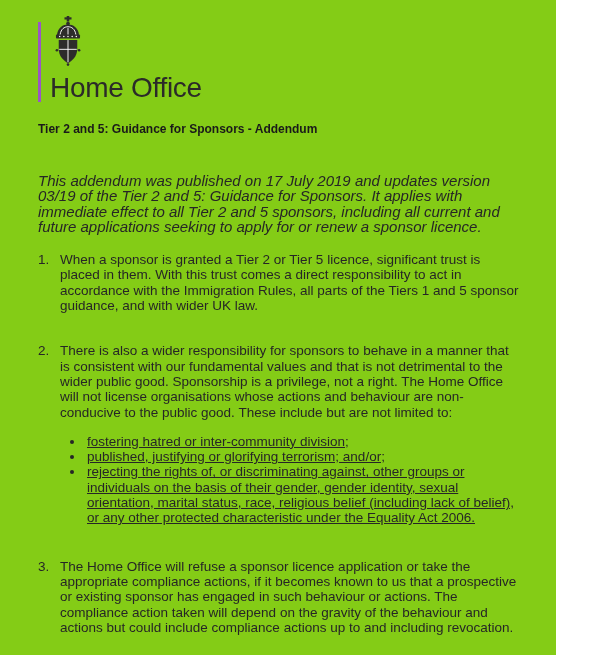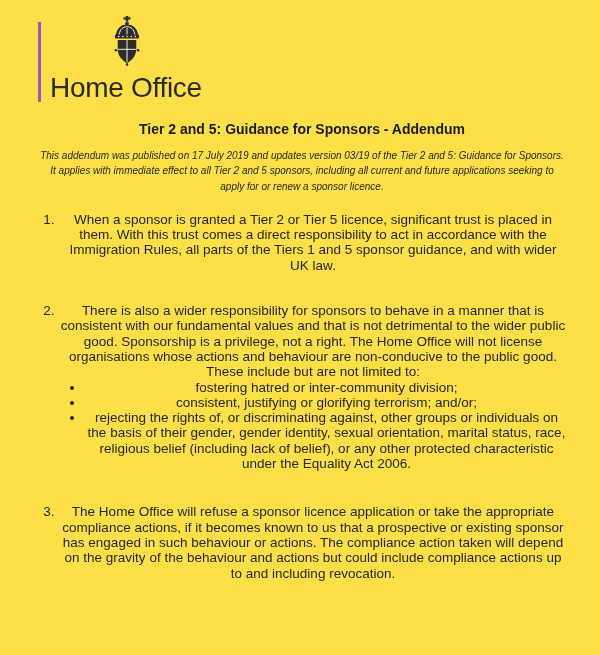--- a/index.html
+++ b/index.html
@@ -1,25 +1,24 @@
 <!DOCTYPE html>
 <html><head>
 <meta charset="utf-8">
 <style>
   * { margin: 0; padding: 0; box-sizing: border-box; }
   html, body { background: #ffffff; }
   .page {
     position: relative;
-    width: 600px;
+    width: 556px;
     height: 655px;
-    background: #fde047;
+    background: #84cc16;
     font-family: "Liberation Sans", sans-serif;
     color: #262626;
     overflow: hidden;
-    text-align: center;
   }
   .content {
     padding: 16px 34px 0 38px;
   }
   
   .logo {
     display: flex;
     align-items: stretch;
     margin-bottom: 15px;
   }
@@ -37,49 +36,51 @@
   .wordmark {
     font-size: 28px;
     line-height: 32px;
     font-weight: 400;
     color: #2b2a29;
     letter-spacing: -0.3px;
     margin-top: 2px;
   }
   
   .doc-title {
-    font-size: 14px;
+    font-size: 12px;
     line-height: 20px;
     font-weight: 700;
     color: #1a1a1a;
-    margin-bottom: 9px;
+    margin-bottom: 34px;
   }
   .intro {
     font-style: italic;
-    font-size: 10px;
+    font-size: 15px;
     line-height: 15.3px;
     margin-bottom: 18px;
   }
   .num-item {
     display: flex;
     font-size: 13.5px;
     line-height: 15.3px;
   }
   .num-item .num {
     flex: 0 0 22px;
   }
   .num-item .itext {
     flex: 1;
   }
   .num-item + .num-item { margin-top: 0; }
   .gap-30 { margin-bottom: 30px; }
   .gap-33 { margin-bottom: 33px; }
   .bullets {
+    margin-top: 14px;
     padding-left: 25px;
     list-style: disc outside;
+    text-decoration: underline;
   }
   .bullets li {
     padding-left: 2px;
   }
 </style>
 </head>
 <body>
 
 <div class="page">
   <div class="content">
@@ -127,21 +128,21 @@
       <span class="num">1.</span>
       <div class="itext">When a sponsor is granted a Tier 2 or Tier 5 licence, significant trust is placed in them. With this trust comes a direct responsibility to act in accordance with the Immigration Rules, all parts of the Tiers 1 and 5 sponsor guidance, and with wider UK law.</div>
     </div>
 
     <div class="num-item gap-33">
       <span class="num">2.</span>
       <div class="itext">
         <div>There is also a wider responsibility for sponsors to behave in a manner that is consistent with our fundamental values and that is not detrimental to the wider public good. Sponsorship is a privilege, not a right. The Home Office will not license organisations whose actions and behaviour are non-conducive to the public good. These include but are not limited to:</div>
         <ul class="bullets">
           <li>fostering hatred or inter-community division;</li>
-          <li>consistent, justifying or glorifying terrorism; and/or;</li>
+          <li>published, justifying or glorifying terrorism; and/or;</li>
           <li>rejecting the rights of, or discriminating against, other groups or individuals on the basis of their gender, gender identity, sexual orientation, marital status, race, religious belief (including lack of belief), or any other protected characteristic under the Equality Act 2006.</li>
         </ul>
       </div>
     </div>
 
     <div class="num-item">
       <span class="num">3.</span>
       <div class="itext">The Home Office will refuse a sponsor licence application or take the appropriate compliance actions, if it becomes known to us that a prospective or existing sponsor has engaged in such behaviour or actions. The compliance action taken will depend on the gravity of the behaviour and actions but could include compliance actions up to and including revocation.</div>
     </div>
 

